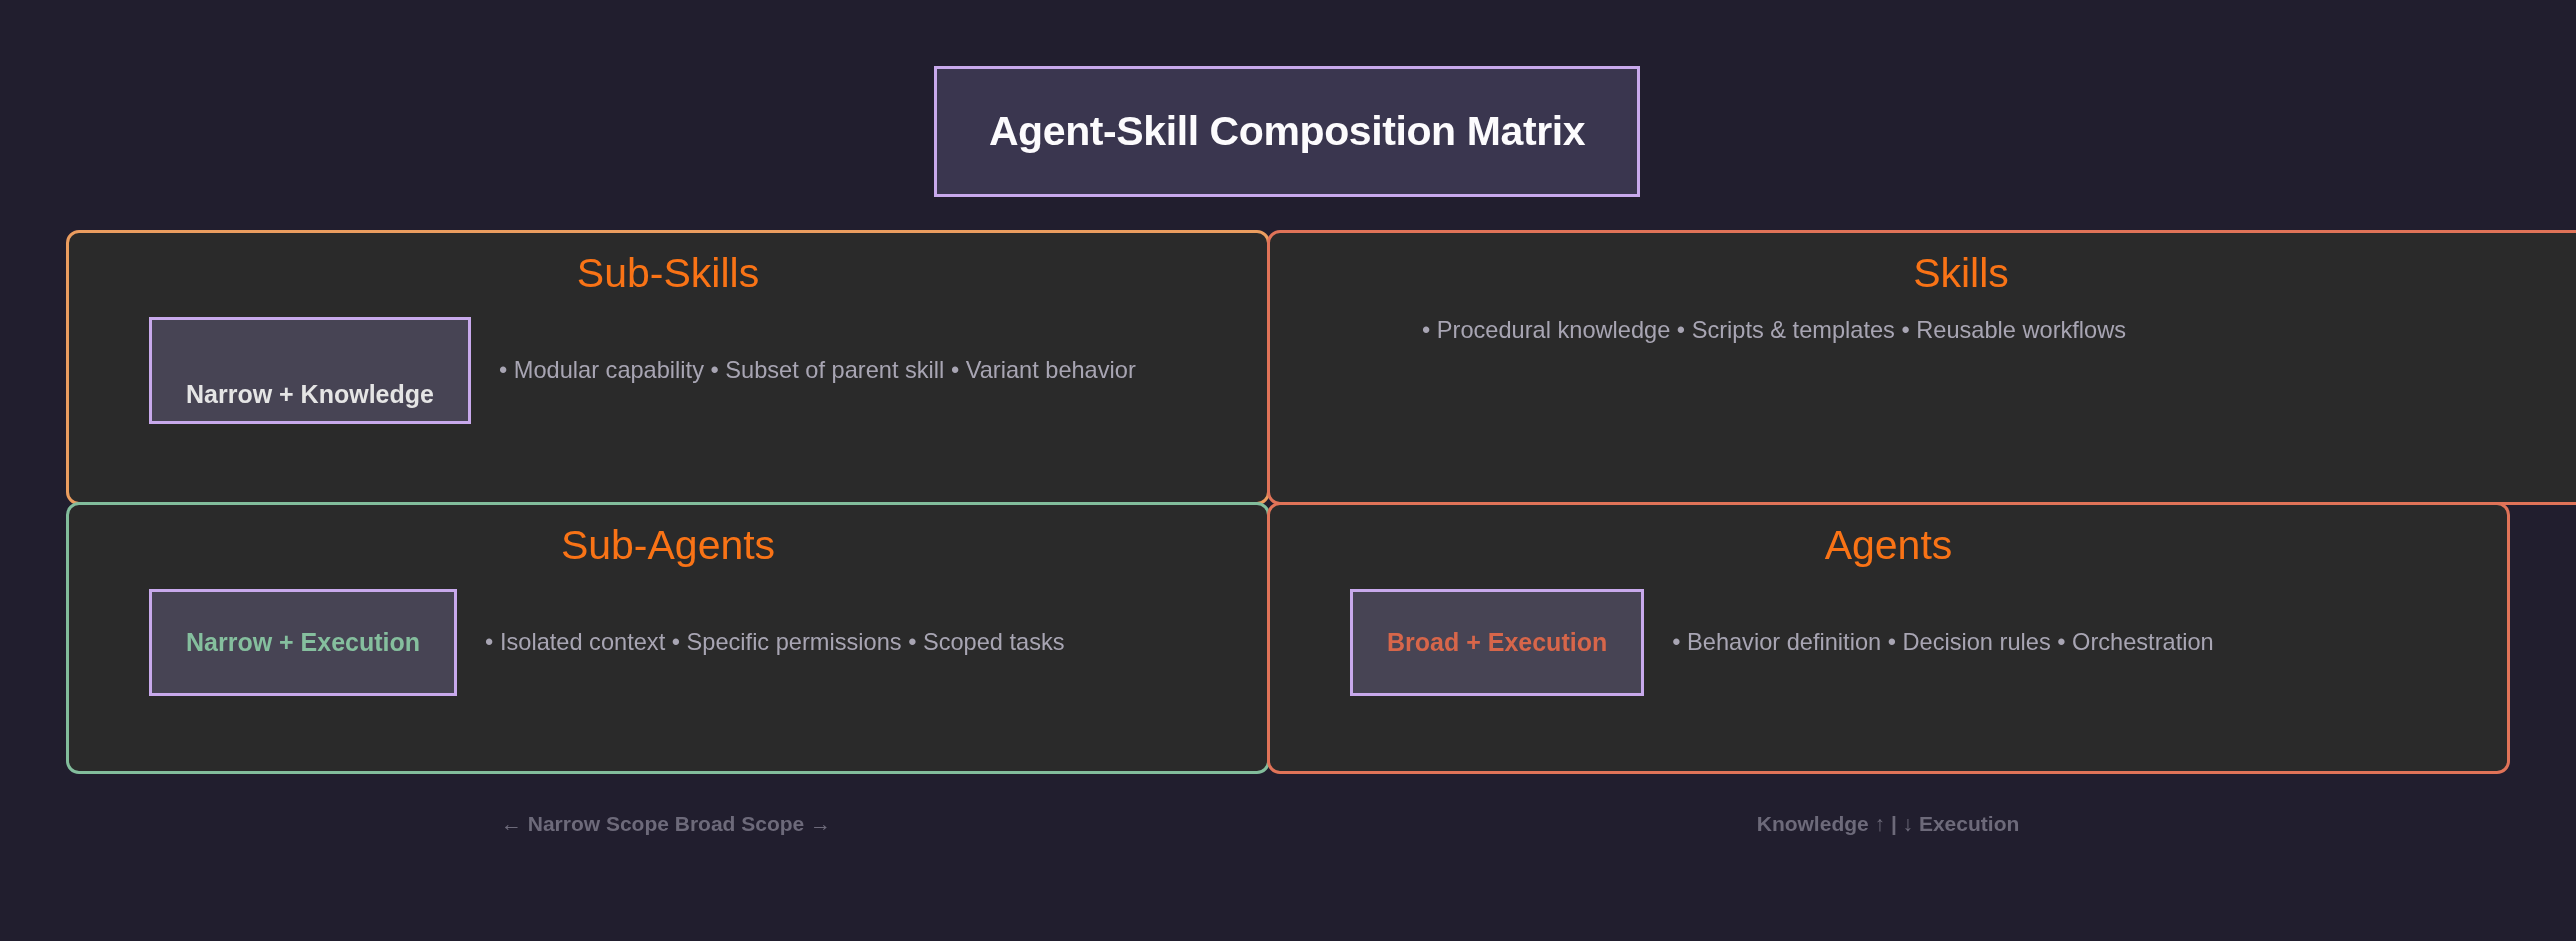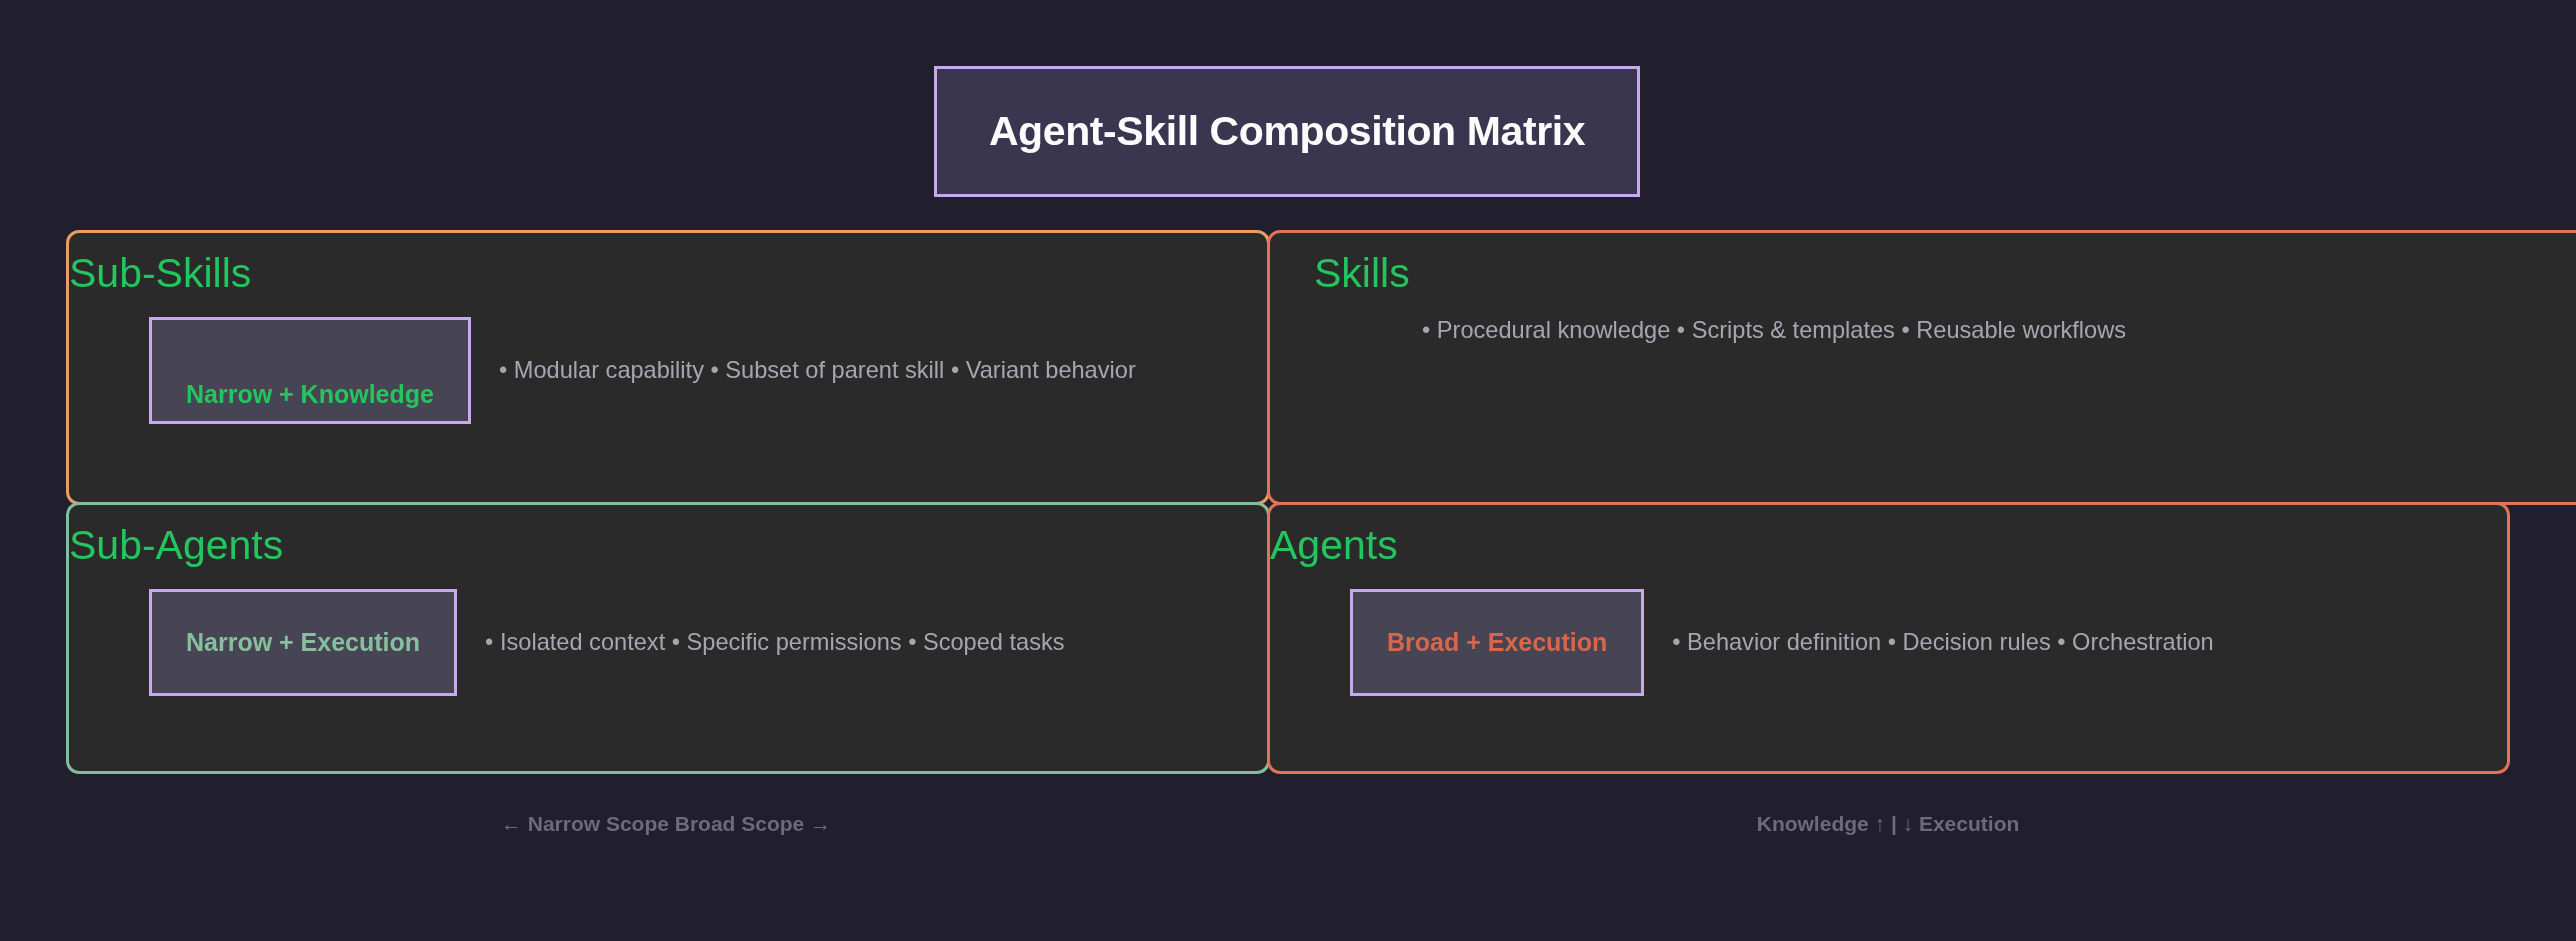--- a/index.html
+++ b/index.html
@@ -33,25 +33,25 @@
     background: #2a2a2a;
     border: 3.3px solid #888888;
     border-radius: 13px;
   }
   .q-0 { left: 66px;   top: 230px; width: 1204px; height: 275px; z-index: 1; }
   .q-1 { left: 1267px; top: 230px; width: 1344px; height: 275px; z-index: 3; padding-left: 44px; }
   .q-2 { left: 66px;   top: 502px; width: 1204px; height: 272px; z-index: 2; }
   .q-3 { left: 1267px; top: 502px; width: 1243px; height: 272px; z-index: 4; }
   .quad-title {
     margin: 18px 0 0 0;
-    text-align: left;
+    text-align: center;
     font-size: 41px;
     font-weight: normal;
     line-height: 1.1;
-    color: #22c55e;
+    color: #f97316;
   }
   .quad-row {
     display: flex;
     align-items: center;
     margin-top: 21px;
     padding-left: 80px;
   }
   .label-box {
     box-sizing: border-box;
     min-height: 107px;
@@ -90,21 +90,21 @@
 <div class="canvas">
 
   <div class="title-box">
     <span class="page-title">Agent-Skill Composition Matrix</span>
   </div>
 
   <section class="quad q-0" style="border-color: rgb(235, 157, 95);">
     <h2 class="quad-title">Sub-Skills</h2>
     <div class="quad-row">
       <div class="label-box">
-        <span class="label-text" style="color: #22c55e; margin-top: 47px;">Narrow + Knowledge</span>
+        <span class="label-text" style="color: #e5e5e5; margin-top: 47px;">Narrow + Knowledge</span>
       </div>
       <div class="bullets">• Modular capability • Subset of parent skill • Variant behavior</div>
     </div>
   </section>
 
   <section class="quad q-1" style="border-color: rgb(224, 115, 88);">
     <h2 class="quad-title">Skills</h2>
     <div class="quad-row">
       <div class="bullets">• Procedural knowledge • Scripts &amp; templates • Reusable workflows</div>
     </div>

